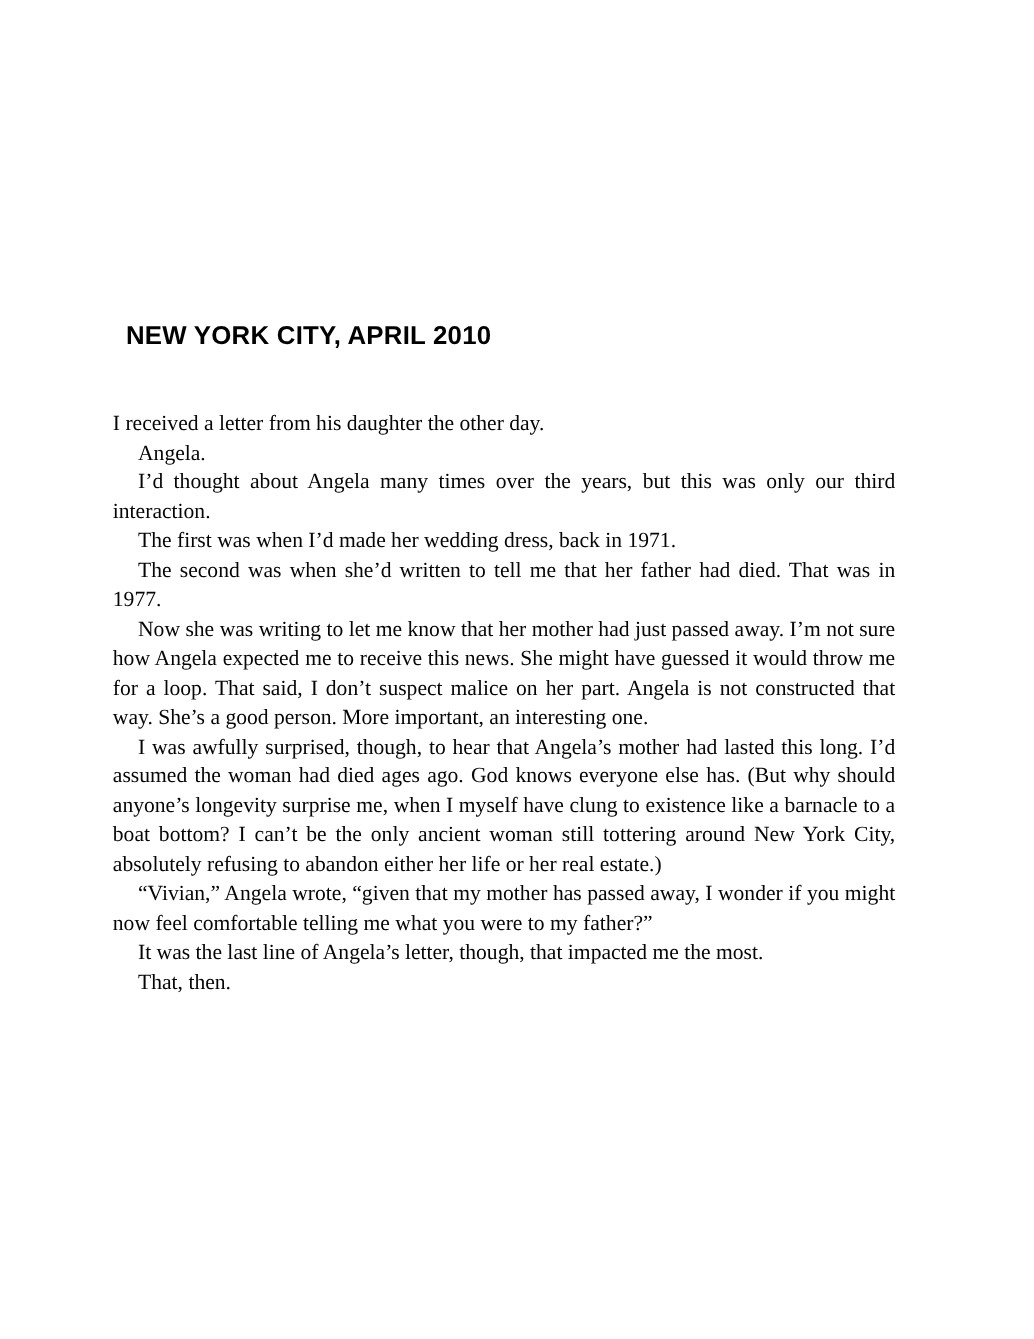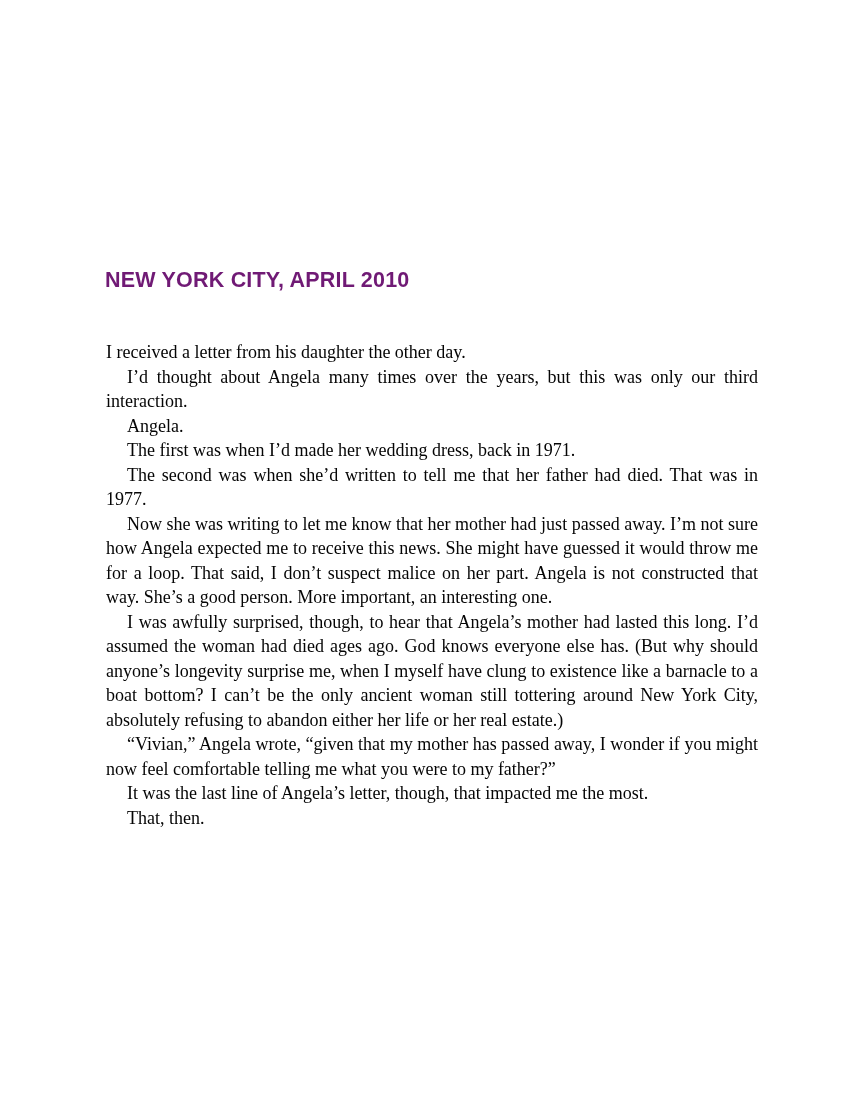--- a/index.html
+++ b/index.html
@@ -17,26 +17,26 @@
   .chapter-heading {
     position: absolute;
     left: 105px;
     top: 268px;
     margin: 0;
     font-family: "Liberation Sans", sans-serif;
     font-weight: bold;
     font-size: 21.5px;
     line-height: 25px;
     letter-spacing: 0.2px;
-    color: #701a75;
+    color: #000000;
     white-space: nowrap;
   }
   .body-text {
     position: absolute;
-    left: 106px;
+    left: 94px;
     top: 340px;
     width: 652px;
     font-family: "Liberation Serif", serif;
     font-size: 18px;
     line-height: 24.5px;
     color: #050505;
     text-align: justify;
   }
   .body-text p {
     margin: 0;
@@ -48,22 +48,22 @@
   }
 </style>
 </head>
 <body>
 
 <div class="page">
   <h1 class="chapter-heading">NEW YORK CITY, APRIL 2010</h1>
 
   <div class="body-text">
     <p class="first">I received a letter from his daughter the other day.</p>
+    <p>Angela.</p>
     <p>I’d thought about Angela many times over the years, but this was only our third interaction.</p>
-    <p>Angela.</p>
     <p>The first was when I’d made her wedding dress, back in 1971.</p>
     <p>The second was when she’d written to tell me that her father had died. That was in 1977.</p>
     <p>Now she was writing to let me know that her mother had just passed away. I’m not sure how Angela expected me to receive this news. She might have guessed it would throw me for a loop. That said, I don’t suspect malice on her part. Angela is not constructed that way. She’s a good person. More important, an interesting one.</p>
     <p>I was awfully surprised, though, to hear that Angela’s mother had lasted this long. I’d assumed the woman had died ages ago. God knows everyone else has. (But why should anyone’s longevity surprise me, when I myself have clung to existence like a barnacle to a boat bottom? I can’t be the only ancient woman still tottering around New York City, absolutely refusing to abandon either her life or her real estate.)</p>
     <p>“Vivian,” Angela wrote, “given that my mother has passed away, I wonder if you might now feel comfortable telling me what you were to my father?”</p>
     <p>It was the last line of Angela’s letter, though, that impacted me the most.</p>
     <p>That, then.</p>
   </div>
 </div>
 

